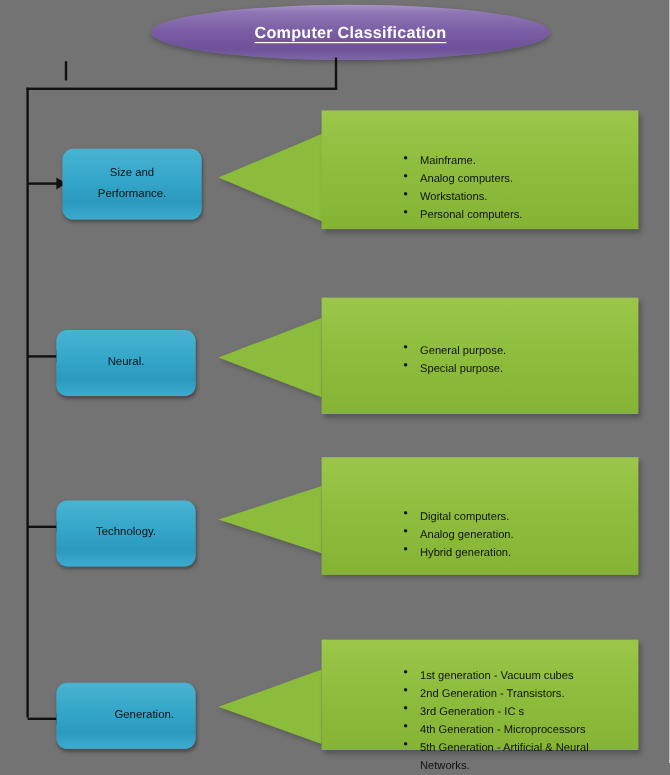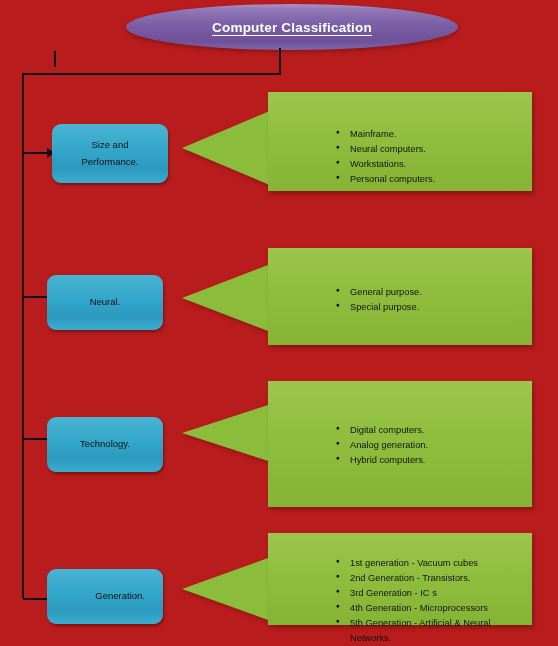--- a/index.html
+++ b/index.html
@@ -4,21 +4,21 @@
 <style>
   html, body {
     margin: 0;
     padding: 0;
     background: #ffffff;
   }
   #canvas {
     position: relative;
     width: 558px;
     height: 646px;
-    background: #b91c1c;
+    background: #737373;
     overflow: hidden;
     font-family: "Liberation Sans", sans-serif;
   }
 
   
   .title-ellipse {
     position: absolute;
     left: 126px;
     top: 4px;
     width: 332px;
@@ -156,21 +156,21 @@
   <div class="line tick-stray"></div>
 
   <div class="branch" style="top:152px;"></div>
   <div class="blue-box" style="left:52px; top:124px; height:59px;">
     <span class="blue-label">Size and Performance.</span>
   </div>
   <div class="green-arrow" style="left:182px; top:110px; border-width:38px 90px 38px 0; border-right-color:#8cbc3c;"></div>
   <div class="green-panel" style="top:92px; height:99px; padding-top:19px;">
     <ul class="green-list">
       <li>Mainframe.</li>
-      <li>Neural computers.</li>
+      <li>Analog computers.</li>
       <li>Workstations.</li>
       <li>Personal computers.</li>
     </ul>
   </div>
 
   <div class="branch" style="top:296px;"></div>
   <div class="blue-box" style="left:47px; top:275px; height:55px;">
     <span class="blue-label">Neural.</span>
   </div>
   <div class="green-arrow" style="left:182px; top:265px; border-width:33px 86px 33px 0; border-right-color:#8cbc3c;"></div>
@@ -179,25 +179,25 @@
       <li>General purpose.</li>
       <li>Special purpose.</li>
     </ul>
   </div>
 
   <div class="branch" style="top:438px;"></div>
   <div class="blue-box" style="left:47px; top:417px; height:55px;">
     <span class="blue-label">Technology.</span>
   </div>
   <div class="green-arrow" style="left:182px; top:405px; border-width:28px 86px 28px 0; border-right-color:#8cbc3c;"></div>
-  <div class="green-panel" style="top:381px; height:126px; padding-top:26px;">
+  <div class="green-panel" style="top:381px; height:98px; padding-top:26px;">
     <ul class="green-list">
       <li>Digital computers.</li>
       <li>Analog generation.</li>
-      <li>Hybrid computers.</li>
+      <li>Hybrid generation.</li>
     </ul>
   </div>
 
   <div class="branch" style="top:598px;"></div>
   <div class="blue-box" style="left:47px; top:569px; height:55px;justify-content:flex-end;">
     <span class="blue-label">Generation.</span>
   </div>
   <div class="green-arrow" style="left:182px; top:558px; border-width:31px 86px 31px 0; border-right-color:#8cbc3c;"></div>
   <div class="green-panel" style="top:533px; height:92px; padding-top:7px;">
     <ul class="green-list">

